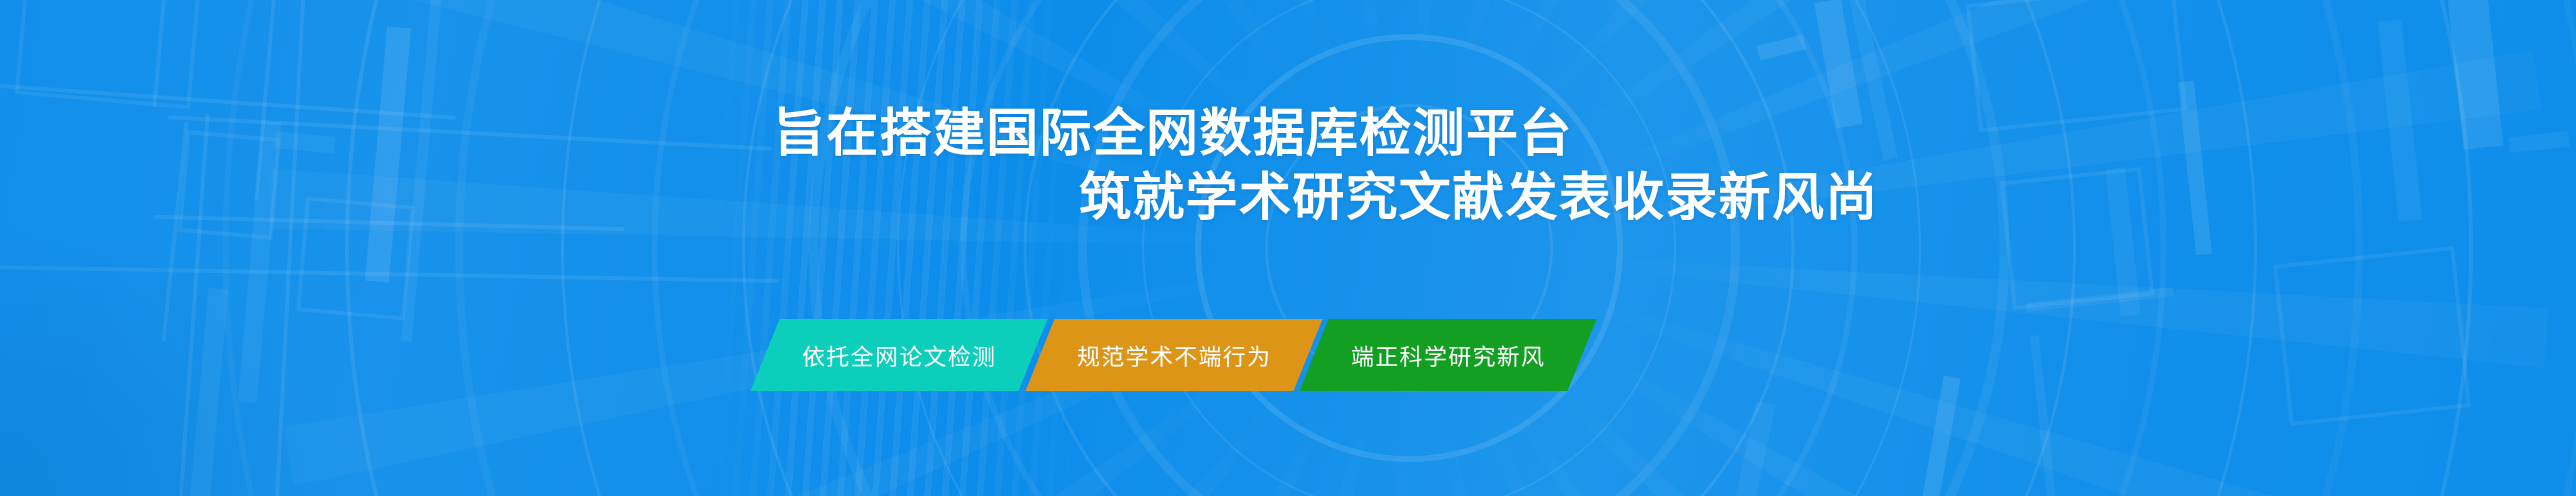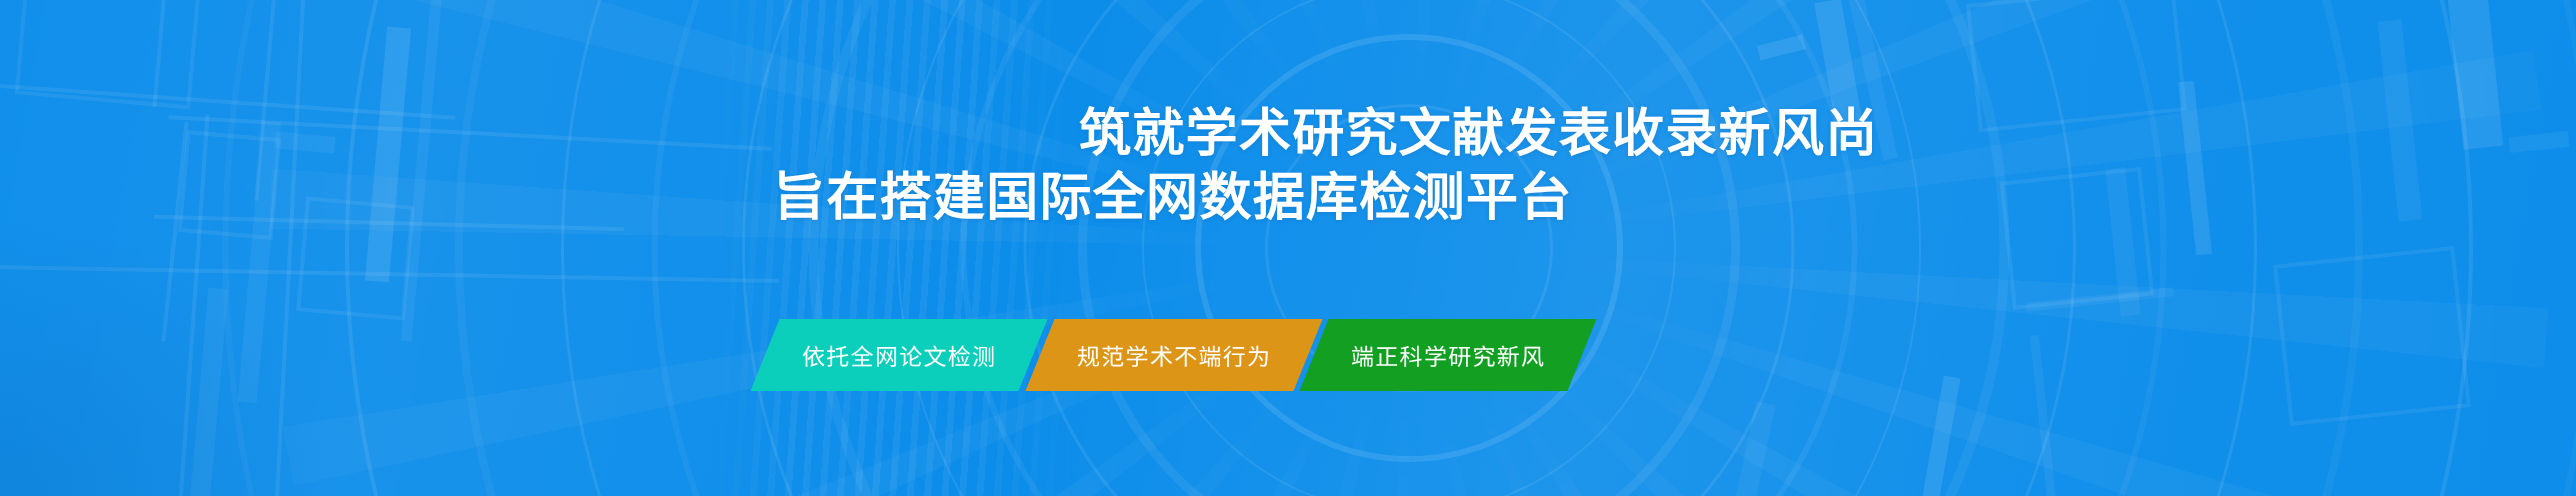--- a/index.html
+++ b/index.html
@@ -245,22 +245,22 @@
     <div class="block" style="left:1865px; top:-13.4px; width:14.8px;  height:174px; transform:rotate(-12deg);"></div>
     <div class="block bright" style="left:1758px; top:40px;  width:47px;  height:14.8px;  transform:rotate(-14deg);"></div>
     <div class="block" style="left:1744px; top:402px; width:20px;  height:114px; transform:rotate(12deg);"></div>
     <div class="block bright" style="left:1932px; top:376px; width:17.4px;  height:134px; transform:rotate(10deg);"></div>
 
     <div class="streaks"></div>
     <div class="corner-dark"></div>
   </div>
 
   <div class="headline">
+    <div class="line line1">旨在搭建国际全网数据库检测平台</div>
     <div class="line line2">筑就学术研究文献发表收录新风尚</div>
-    <div class="line line1">旨在搭建国际全网数据库检测平台</div>
   </div>
 
   <div class="tags">
     <div class="tag tag-teal">
       <span>依托全网论文检测</span>
     </div>
     <div class="tag tag-orange">
       <span>规范学术不端行为</span>
     </div>
     <div class="tag tag-green">

